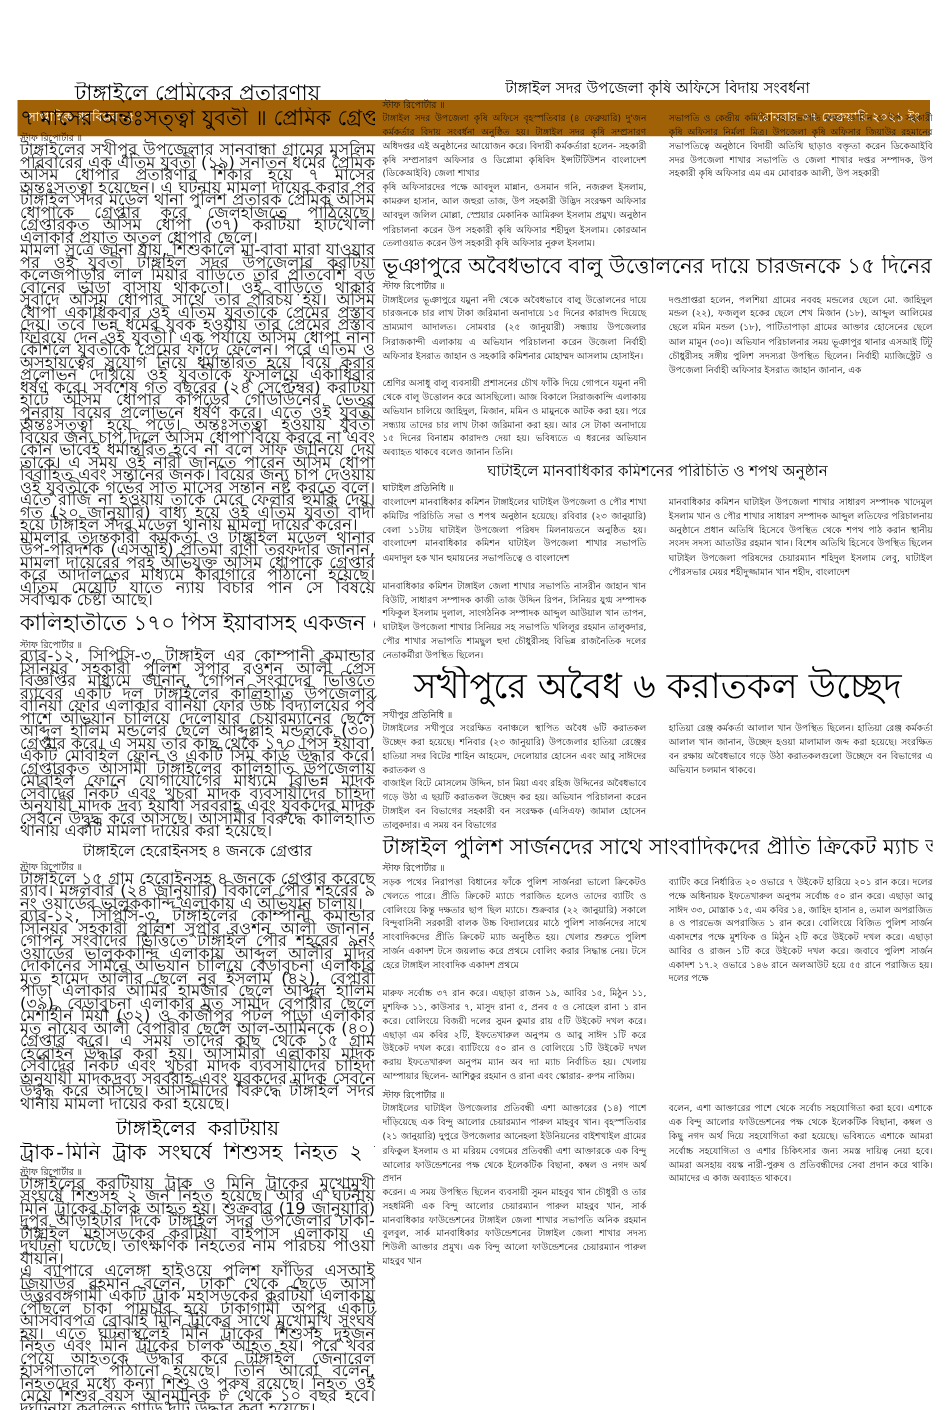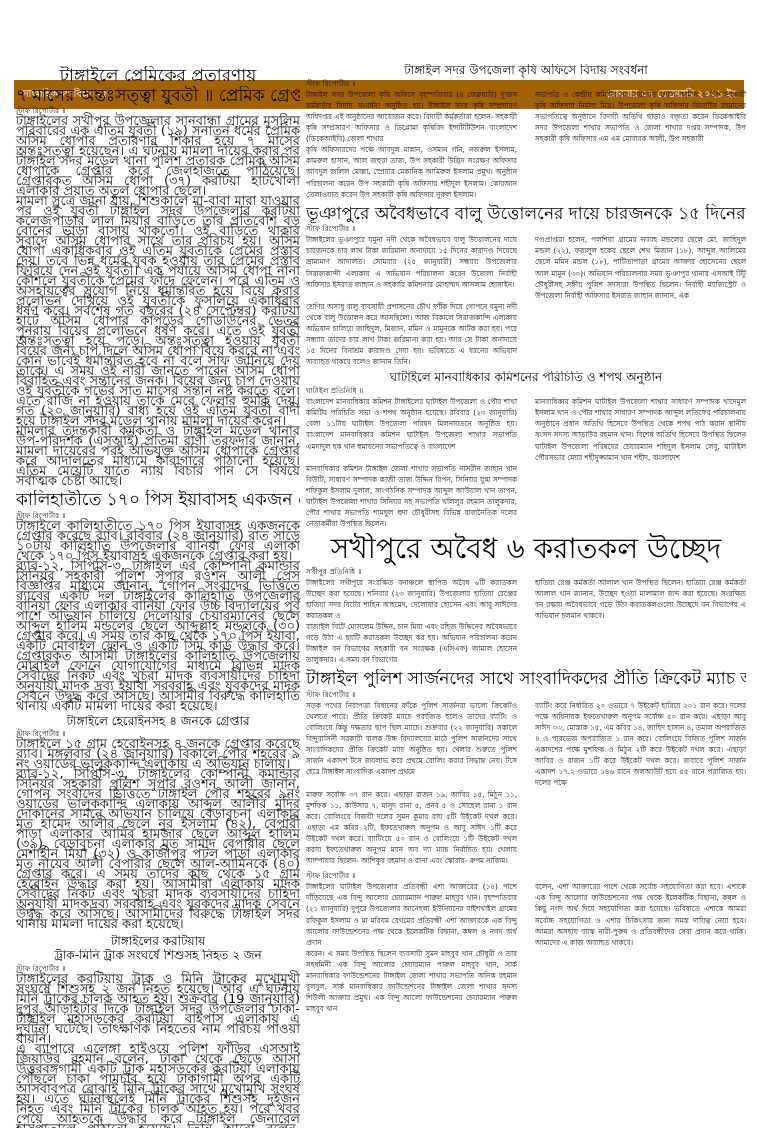--- a/index.html
+++ b/index.html
@@ -9,21 +9,21 @@
     position: absolute; left: 14px; top: 32px; width: 730px; height: 29px;
     background: #a16207; color: #fff; display: flex; justify-content: space-between;
     align-items: center; padding: 0 8px; font-size: 10px; margin-top: 48px;
   }
   .col-left { position: absolute; left: 16px; top: 62px; width: 284px; }
   .col-right { position: absolute; left: 306px; top: 62px; width: 440px; }
   .article { margin-bottom: 4px; }
   .hl { font-family: "DejaVu Sans", sans-serif; color: #000; text-align: center; line-height: 1.15; white-space: nowrap; overflow: hidden; }
   .hl.big { font-size: 12px; }
   .hl.mid { font-size: 17px; }
-  .hl.sm { font-size: 12px; }
+  .hl.sm { font-size: 16px; font-family: Liberation Mono, monospace; }
   .byline { font-size: 7.4px; line-height: 11px; }
   .body { font-size: 13px; line-height: 10px; text-align: justify; }
   .body p { margin: 0; }
   .cols3 { display: grid; grid-template-columns: 1fr 1fr; column-gap: 18px; }
   .cols3 .body { font-size: 7.2px; line-height: 11.1px; }
   .rule { border-top: 1.5px solid #000; margin-top: 2px; }
 </style>
 </head>
 <body>
 
@@ -42,21 +42,20 @@
       <p>টাঙ্গাইলের সখীপুর উপজেলার সানবান্ধা গ্রামের মুসলিম পরিবারের এক এতিম যুবতী (১৯) সনাতন ধর্মের প্রেমিক অসিম ধোপার প্রতারণার শিকার হয়ে ৭ মাসের অন্তঃসত্ত্বা হয়েছেন। এ ঘটনায় মামলা দায়ের করার পর টাঙ্গাইল সদর মডেল থানা পুলিশ প্রতারক প্রেমিক অসিম ধোপাকে গ্রেপ্তার করে জেলহাজতে পাঠিয়েছে। গ্রেপ্তারকৃত অসিম ধোপা (৩৭) করটিয়া হাটখোলা এলাকার প্রয়াত অতুল ধোপার ছেলে।</p>
       <p>মামলা সূত্রে জানা যায়, শিশুকালে মা-বাবা মারা যাওয়ার পর ওই যুবতী টাঙ্গাইল সদর উপজেলার করটিয়া কলেজপাড়ার লাল মিয়ার বাড়িতে তার প্রতিবেশি বড় বোনের ভাড়া বাসায় থাকতো। ওই বাড়িতে থাকার সুবাদে অসিম ধোপার সাথে তার পরিচয় হয়। অসিম ধোপা একাধিকবার ওই এতিম যুবতীকে প্রেমের প্রস্তাব দেয়। তবে ভিন্ন ধর্মের যুবক হওয়ায় তার প্রেমের প্রস্তাব ফিরিয়ে দেন ওই যুবতী। এক পর্যায়ে অসিম ধোপা নানা কৌশলে যুবতীকে প্রেমের ফাঁদে ফেলেন। পরে এতিম ও অসহায়ত্বের সুযোগ নিয়ে ধর্মান্তরিত হয়ে বিয়ে করার প্রলোভন দেখিয়ে ওই যুবতীকে ফুসলিয়ে একাধিবার ধর্ষণ করে। সর্বশেষ গত বছরের (২৪ সেপ্টেম্বর) করটিয়া হাটে অসিম ধোপার কাপড়ের গোডাউনের ভেতর পুনরায় বিয়ের প্রলোভনে ধর্ষণ করে। এতে ওই যুবতী অন্তঃসত্ত্বা হয়ে পড়ে। অন্তঃসত্ত্বা হওয়ায় যুবতী বিয়ের জন্য চাপ দিলে অসিম ধোপা বিয়ে করবে না এবং কোন ভাবেই ধর্মান্তরিত হবে না বলে সাফ জানিয়ে দেয় তাকে। এ সময় ওই নারী জানতে পারেন অসিম ধোপা বিবাহিত এবং সন্তানের জনক। বিয়ের জন্য চাপ দেওয়ায় ওই যুবতীকে গর্ভের সাত মাসের সন্তান নষ্ট করতে বলে। এতে রাজি না হওয়ায় তাকে মেরে ফেলার হুমকি দেয়। গত (২০ জানুয়ারি) বাধ্য হয়ে ওই এতিম যুবতী বাদী হয়ে টাঙ্গাইল সদর মডেল থানায় মামলা দায়ের করেন।</p>
       <p>মামলার তদন্তকারী কর্মকর্তা ও টাঙ্গাইল মডেল থানার উপ-পরিদর্শক (এসআই) প্রতিমা রাণী তরফদার জানান, মামলা দায়েরের পরই অভিযুক্ত অসিম ধোপাকে গ্রেপ্তার করে আদালতের মাধ্যমে কারাগারে পাঠানো হয়েছে। এতিম মেয়েটি যাতে ন্যায় বিচার পান সে বিষয়ে সর্বাত্মক চেষ্টা আছে।</p>
     </div>
   </div>
 
   <div class="article">
     <div class="hl mid">কালিহাতীতে ১৭০ পিস ইয়াবাসহ একজন গ্রেপ্তার</div>
     <div class="byline">স্টাফ রিপোর্টার ॥</div>
     <div class="body">
-      <p>টাঙ্গাইলে কালিহাতীতে ১৭০ পিস ইয়াবাসহ একজনকে গ্রেপ্তার করেছে র‌্যাব। রবিবার (২৪ জানুয়ারি) রাত সাড়ে ১০টায় কালিহাতি উপজেলার বানিয়া ফোর এলাকা থেকে ১৭০ পিস ইয়াবাসহ একজনকে গ্রেপ্তার করা হয়।</p>
       <p>র‌্যাব-১২, সিপিসি-৩, টাঙ্গাইল এর কোম্পানী কমান্ডার সিনিয়র সহকারী পুলিশ সুপার রওশন আলী প্রেস বিজ্ঞপ্তির মাধ্যমে জানান, গোপন সংবাদের ভিত্তিতে র‌্যাবের একটি দল টাঙ্গাইলের কালিহাতি উপজেলার বানিয়া ফোর এলাকার বানিয়া ফোর উচ্চ বিদ্যালয়ের পূর্ব পাশে অভিযান চালিয়ে দেলোয়ার চেয়ারম্যানের ছেলে আব্দুল হালিম মন্ডলের ছেলে আব্দুল্লাহ মন্ডলকে (৩০) গ্রেপ্তার করে। এ সময় তার কাছ থেকে ১৭০ পিস ইয়াবা, একটি মোবাইল ফোন ও একটি সিম কার্ড উদ্ধার করে। গ্রেপ্তারকৃত আসামী টাঙ্গাইলের কালিহাতি উপজেলায় মোবাইল ফোনে যোগাযোগের মাধ্যমে বিভিন্ন মাদক সেবীদের নিকট এবং খুচরা মাদক ব্যবসায়ীদের চাহিদা অনুযায়ী মাদক দ্রব্য ইয়াবা সরবরাহ এবং যুবকদের মাদক সেবনে উদ্বুদ্ধ করে আসছে। আসামীর বিরুদ্ধে কালিহাতি থানায় একটি মামলা দায়ের করা হয়েছে।</p>
     </div>
   </div>
 
   <div class="article">
     <div class="hl big">টাঙ্গাইলে হেরোইনসহ ৪ জনকে গ্রেপ্তার</div>
     <div class="byline">স্টাফ রিপোর্টার ॥</div>
     <div class="body">
       <p>টাঙ্গাইলে ১৫ গ্রাম হেরোইনসহ ৪ জনকে গ্রেপ্তার করেছে র‌্যাব। মঙ্গলবার (২৪ জানুয়ারি) বিকালে পৌর শহরের ৯ নং ওয়ার্ডের ভালুককান্দি এলাকায় এ অভিযান চালায়।</p>
       <p>র‌্যাব-১২, সিপিসি-৩, টাঙ্গাইলের কোম্পানী কমান্ডার সিনিয়র সহকারী পুলিশ সুপার রওশন আলী জানান, গোপন সংবাদের ভিত্তিতে টাঙ্গাইল পৌর শহরের ৯নং ওয়ার্ডের ভালুককান্দি এলাকায় আব্দুল আলীর মুদির দোকানের সামনে অভিযান চালিয়ে বেড়াবুচনা এলাকার মৃত হামেদ আলীর ছেলে নুর ইসলাম (৪২), বেপারী পাড়া এলাকার আমির হামজার ছেলে আব্দুল হালিম (৩৯), বেড়াবুচনা এলাকার মৃত সামাদ বেপারীর ছেলে মেশাহীন মিয়া (৩২) ও কাজীপুর পটল পাড়া এলাকার মৃত নায়েব আলী বেপারীর ছেলে আল-আমিনকে (৪০) গ্রেপ্তার করে। এ সময় তাদের কাছ থেকে ১৫ গ্রাম হেরোইন উদ্ধার করা হয়। আসামীরা এলাকায় মাদক সেবীদের নিকট এবং খুচরা মাদক ব্যবসায়ীদের চাহিদা অনুযায়ী মাদকদ্রব্য সরবরাহ এবং যুবকদের মাদক সেবনে উদ্বুদ্ধ করে আসছে। আসামীদের বিরুদ্ধে টাঙ্গাইল সদর থানায় মামলা দায়ের করা হয়েছে।</p>

